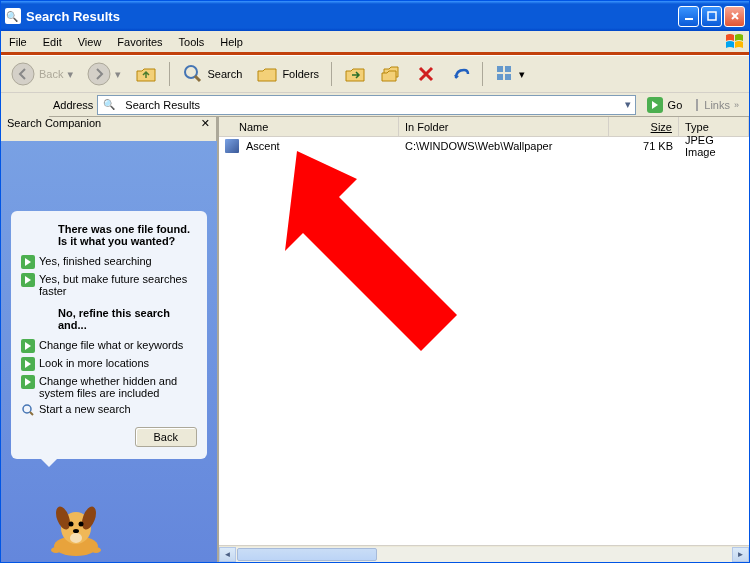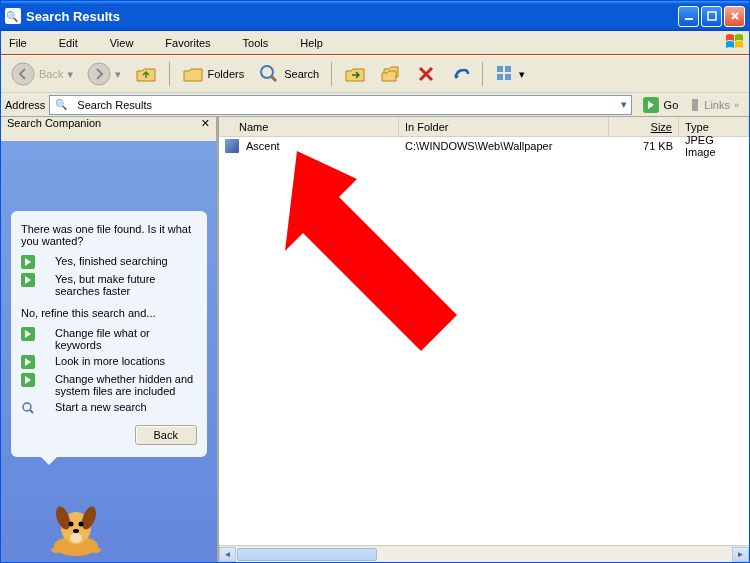--- a/index.html
+++ b/index.html
@@ -4,53 +4,53 @@
 <style>
 * { box-sizing: border-box; margin: 0; padding: 0; font-family: Tahoma, sans-serif; font-size: 11px; }
 body { width: 750px; height: 563px; overflow: hidden; background: #ece9d8; border: 1px solid #0055e5; }
 .titlebar { height: 30px; background: linear-gradient(to bottom, #3a95ff 0%, #0a5ad8 10%, #0a5ad8 90%, #0046c8 100%); display: flex; align-items: center; padding: 0 4px; color: white; }
 .title-icon { width: 16px; height: 16px; background: white; border-radius: 2px; margin-right: 5px; display: flex; align-items: center; justify-content: center; font-size: 10px; color: #0a5ad8; }
 .titlebar-text { font-weight: bold; font-size: 13px; flex: 1; }
 .win-btns { display: flex; gap: 2px; }
 .win-btn { width: 21px; height: 21px; border-radius: 3px; border: 1px solid white; display: flex; align-items: center; justify-content: center; color: white; font-weight: bold; cursor: pointer; }
 .win-btn.min, .win-btn.max { background: linear-gradient(to bottom, #3a95ff, #0a5ad8); }
 .win-btn.close { background: linear-gradient(to bottom, #f6a694, #e35533); }
-.menubar { height: 24px; background: #ece9d8; display: flex; align-items: center; border-bottom: 1px solid #c2410c; position: relative; gap: 16px; }
+.menubar { height: 24px; background: #ece9d8; display: flex; align-items: center; border-bottom: 3px solid #c2410c; position: relative; }
 .menu-item { padding: 4px 8px; cursor: pointer; }
 .win-flag { position: absolute; right: 4px; top: 2px; width: 20px; height: 18px; }
 .toolbar { height: 38px; background: #ece9d8; display: flex; align-items: center; padding: 0 4px; gap: 2px; border-bottom: 1px solid #d4d0c8; border-top: 1px solid #fff; }
 .tb-btn { display: flex; align-items: center; padding: 4px 6px; border-radius: 3px; cursor: pointer; gap: 4px; }
 .tb-sep { width: 1px; height: 24px; background: #aca899; margin: 0 4px; }
-.addr-bar { height: 24px; background: #ece9d8; display: flex; align-items: center; padding: 0 4px; gap: 4px; border-bottom: 1px solid #aca899; }
+.addr-bar { height: 24px; background: #ece9d8; display: flex; align-items: center; padding: 0 4px; gap: 4px; border-bottom: 1px solid #aca899; margin-left: 48px; }
 .addr-input { flex: 1; height: 20px; border: 1px solid #7f9db9; background: white; display: flex; align-items: center; padding: 0 4px; gap: 4px; }
 .go-btn { display: flex; align-items: center; gap: 4px; padding: 15px 6px; cursor: pointer; }
 .content { display: flex; height: 445px; }
 .sidebar { width: 216px; background: linear-gradient(to bottom, #7aa2e4 0%, #6487dc 100%); display: flex; flex-direction: column; position: relative; }
 .sidebar-header { height: 24px; background: #ece9d8; display: flex; padding: 0 6px; border-right: 1px solid #aca899; }
 .sidebar-close { margin-left: auto; cursor: pointer; font-family: Arial; }
 .panel { background: #f0f4fb; margin: 70px 10px 10px 10px; border-radius: 6px; padding: 12px 10px; position: relative; }
 .panel::before { content: ""; position: absolute; bottom: -16px; left: 30px; border: 8px solid transparent; border-top-color: #f0f4fb; }
-.panel-heading { font-weight: normal; margin-bottom: 8px; }
-.panel-link { display: flex; align-items: flex-start; gap: 20px; margin: 4px 0; cursor: pointer; color: #000; }
+.panel-heading { font-weight: bold; margin-bottom: 8px; margin-left: 37px; }
+.panel-link { display: flex; align-items: flex-start; gap: 4px; margin: 4px 0; cursor: pointer; color: #000; }
 .arrow-icon { width: 14px; height: 14px; flex-shrink: 0; }
 .back-btn { margin-top: 10px; margin-left: auto; display: block; padding: 3px 18px; background: #ece9d8; border: 1px solid #aca899; border-radius: 3px; cursor: pointer; box-shadow: 1px 1px 0 #fff inset; }
 .dog { position: absolute; bottom: 4px; left: 40px; width: 70px; height: 60px; }
 .main { flex: 1; background: white; display: flex; flex-direction: column; border-left: 2px solid #aca899; }
 .cols { height: 20px; background: #ece9d8; display: flex; border-bottom: 1px solid #d4d0c8; }
 .col { padding: 3px 6px; border-right: 1px solid #d4d0c8; cursor: pointer; display: flex; align-items: flex-end; }
 .results { flex: 1; position: relative; }
 .row { display: flex; height: 17px; align-items: center; }
 .cell { padding: 1px 6px; display: flex; align-items: center; gap: 4px; }
 .file-icon { width: 14px; height: 14px; background: linear-gradient(135deg, #7aa2e4, #3b5998); border-radius: 1px; flex-shrink: 0; }
 .scroll-h { height: 17px; background: #ece9d8; display: flex; align-items: center; border-top: 1px solid #d4d0c8; }
 .scroll-btn { width: 17px; height: 15px; background: linear-gradient(#dbeaf9,#c5d8f0); border: 1px solid #b4c8e8; display: flex; align-items: center; justify-content: center; cursor: pointer; font-size: 8px; color: #4d6185;}
 .scroll-track { flex: 1; height: 15px; background: #efefe7; display: flex; }
 .scroll-thumb { width: 140px; height: 13px; margin: 1px; background: linear-gradient(#c9ddf6,#bcd4f6); border: 1px solid #a6bad9; border-radius: 2px; cursor: pointer; }
 .red-arrow { position: absolute; top: 2px; left: 58px; pointer-events: none; }
-.links-sec { padding: 0 6px; color: #888; border-left: 6px solid #a3a3a3; margin-left: 4px; display:flex; align-items:center; gap:4px;}
+.links-sec { padding: 0 6px; color: #888; border-left: 2px solid #a3a3a3; margin-left: 4px; display:flex; align-items:center; gap:4px;}
 .disabled { color: #aca899; }
 </style>
 </head>
 <body>
 
 <div class="titlebar">
   <div class="title-icon">🔍</div>
   <div class="titlebar-text">Search Results</div>
   <div class="win-btns">
     <div class="win-btn min">
@@ -104,30 +104,30 @@
   </div>
   <div class="tb-btn">
     <svg width="22" height="22">
         <path d="M2 8 L7 8 L9 6 L20 6 L20 18 L2 18 Z" fill="#f3d078" stroke="#b8860b"></path>
         <path d="M11 15 L11 10 M8 12 L11 9 L14 12" stroke="#4a7c2f" stroke-width="1.5" fill="none"></path>
       </svg>
   </div>
   <div class="tb-sep"></div>
   <div class="tb-btn">
     <svg width="22" height="22">
-        <path d="M2 8 L7 8 L9 6 L20 6 L20 18 L2 18 Z" fill="#f3d078" stroke="#b8860b"></path>
-      </svg>
-    <span>Folders</span>
-  </div>
-  <div class="tb-btn">
-    <svg width="22" height="22">
         <circle cx="9" cy="9" r="6" fill="none" stroke="#4575b4" stroke-width="2"></circle>
         <path d="M13 13 L18 18" stroke="#8b6f3e" stroke-width="3"></path>
       </svg>
     <span>Search</span>
+  </div>
+  <div class="tb-btn">
+    <svg width="22" height="22">
+        <path d="M2 8 L7 8 L9 6 L20 6 L20 18 L2 18 Z" fill="#f3d078" stroke="#b8860b"></path>
+      </svg>
+    <span>Folders</span>
   </div>
   <div class="tb-sep"></div>
   <div class="tb-btn">
       <svg width="22" height="22">
         <path d="M2 8 L7 8 L9 6 L20 6 L20 18 L2 18 Z" fill="#f3d078" stroke="#b8860b"></path>
         <path d="M8 12 L15 12 M12 9 L15 12 L12 15" stroke="#2a6e2a" stroke-width="1.5" fill="none"></path>
       </svg>
     </div>
   <div class="tb-btn">
       <svg width="22" height="22">

